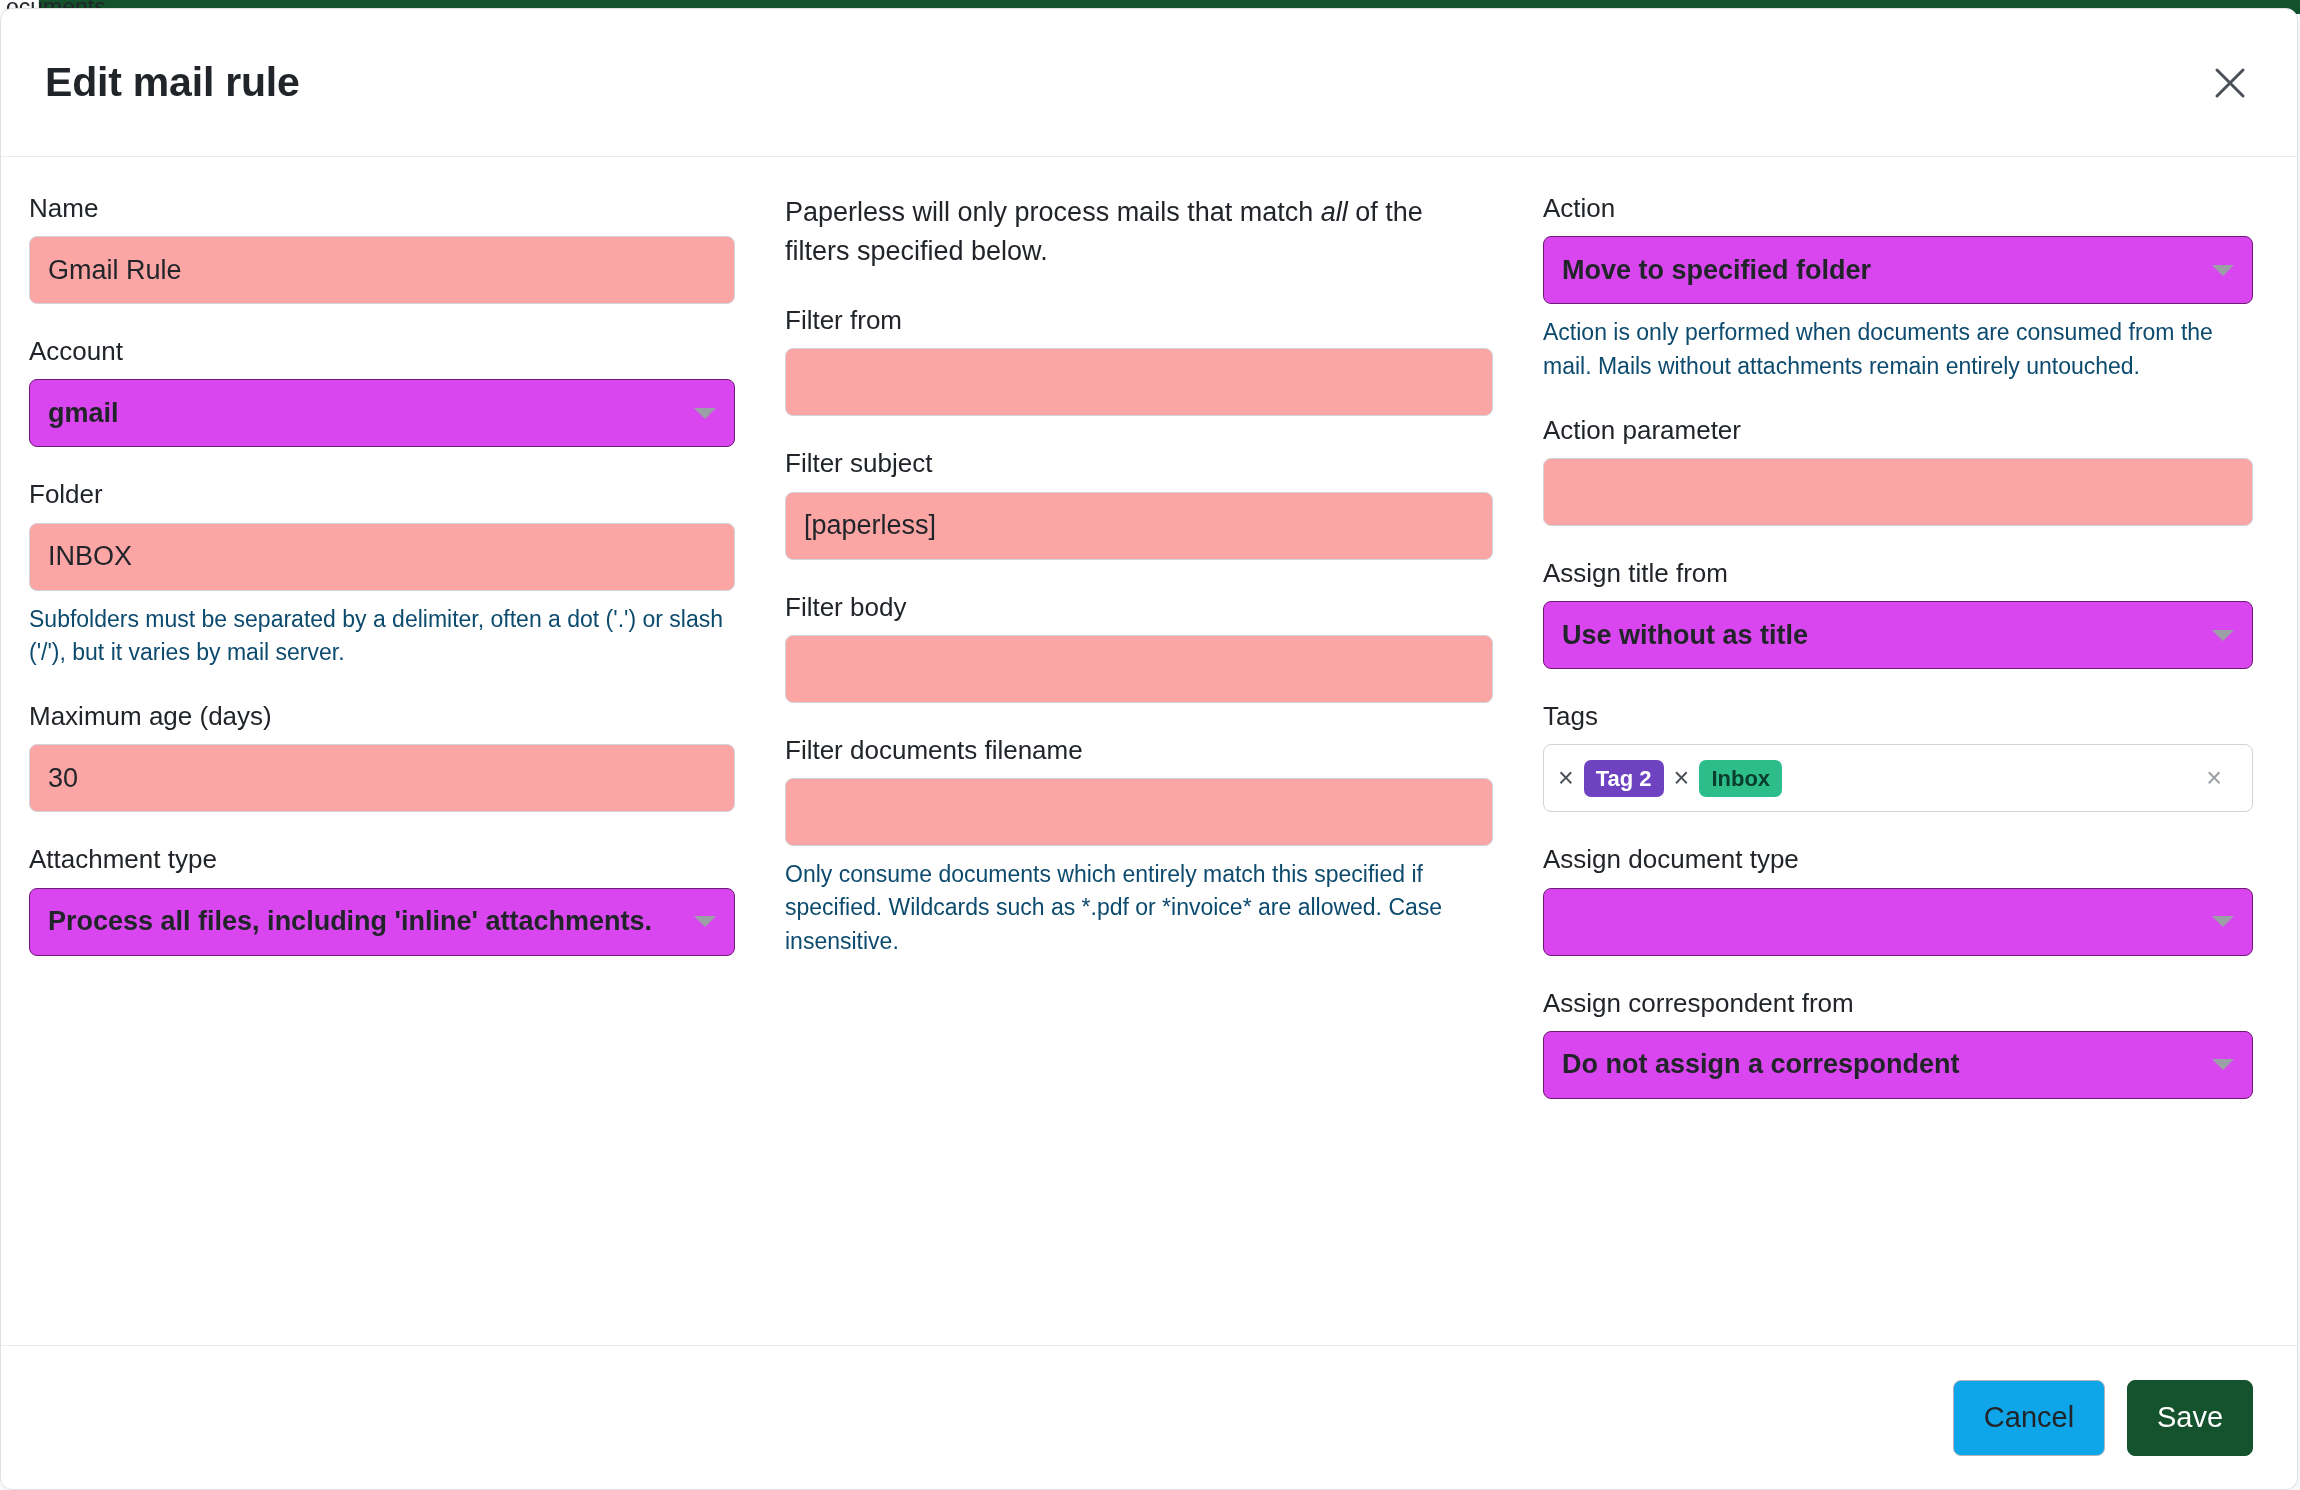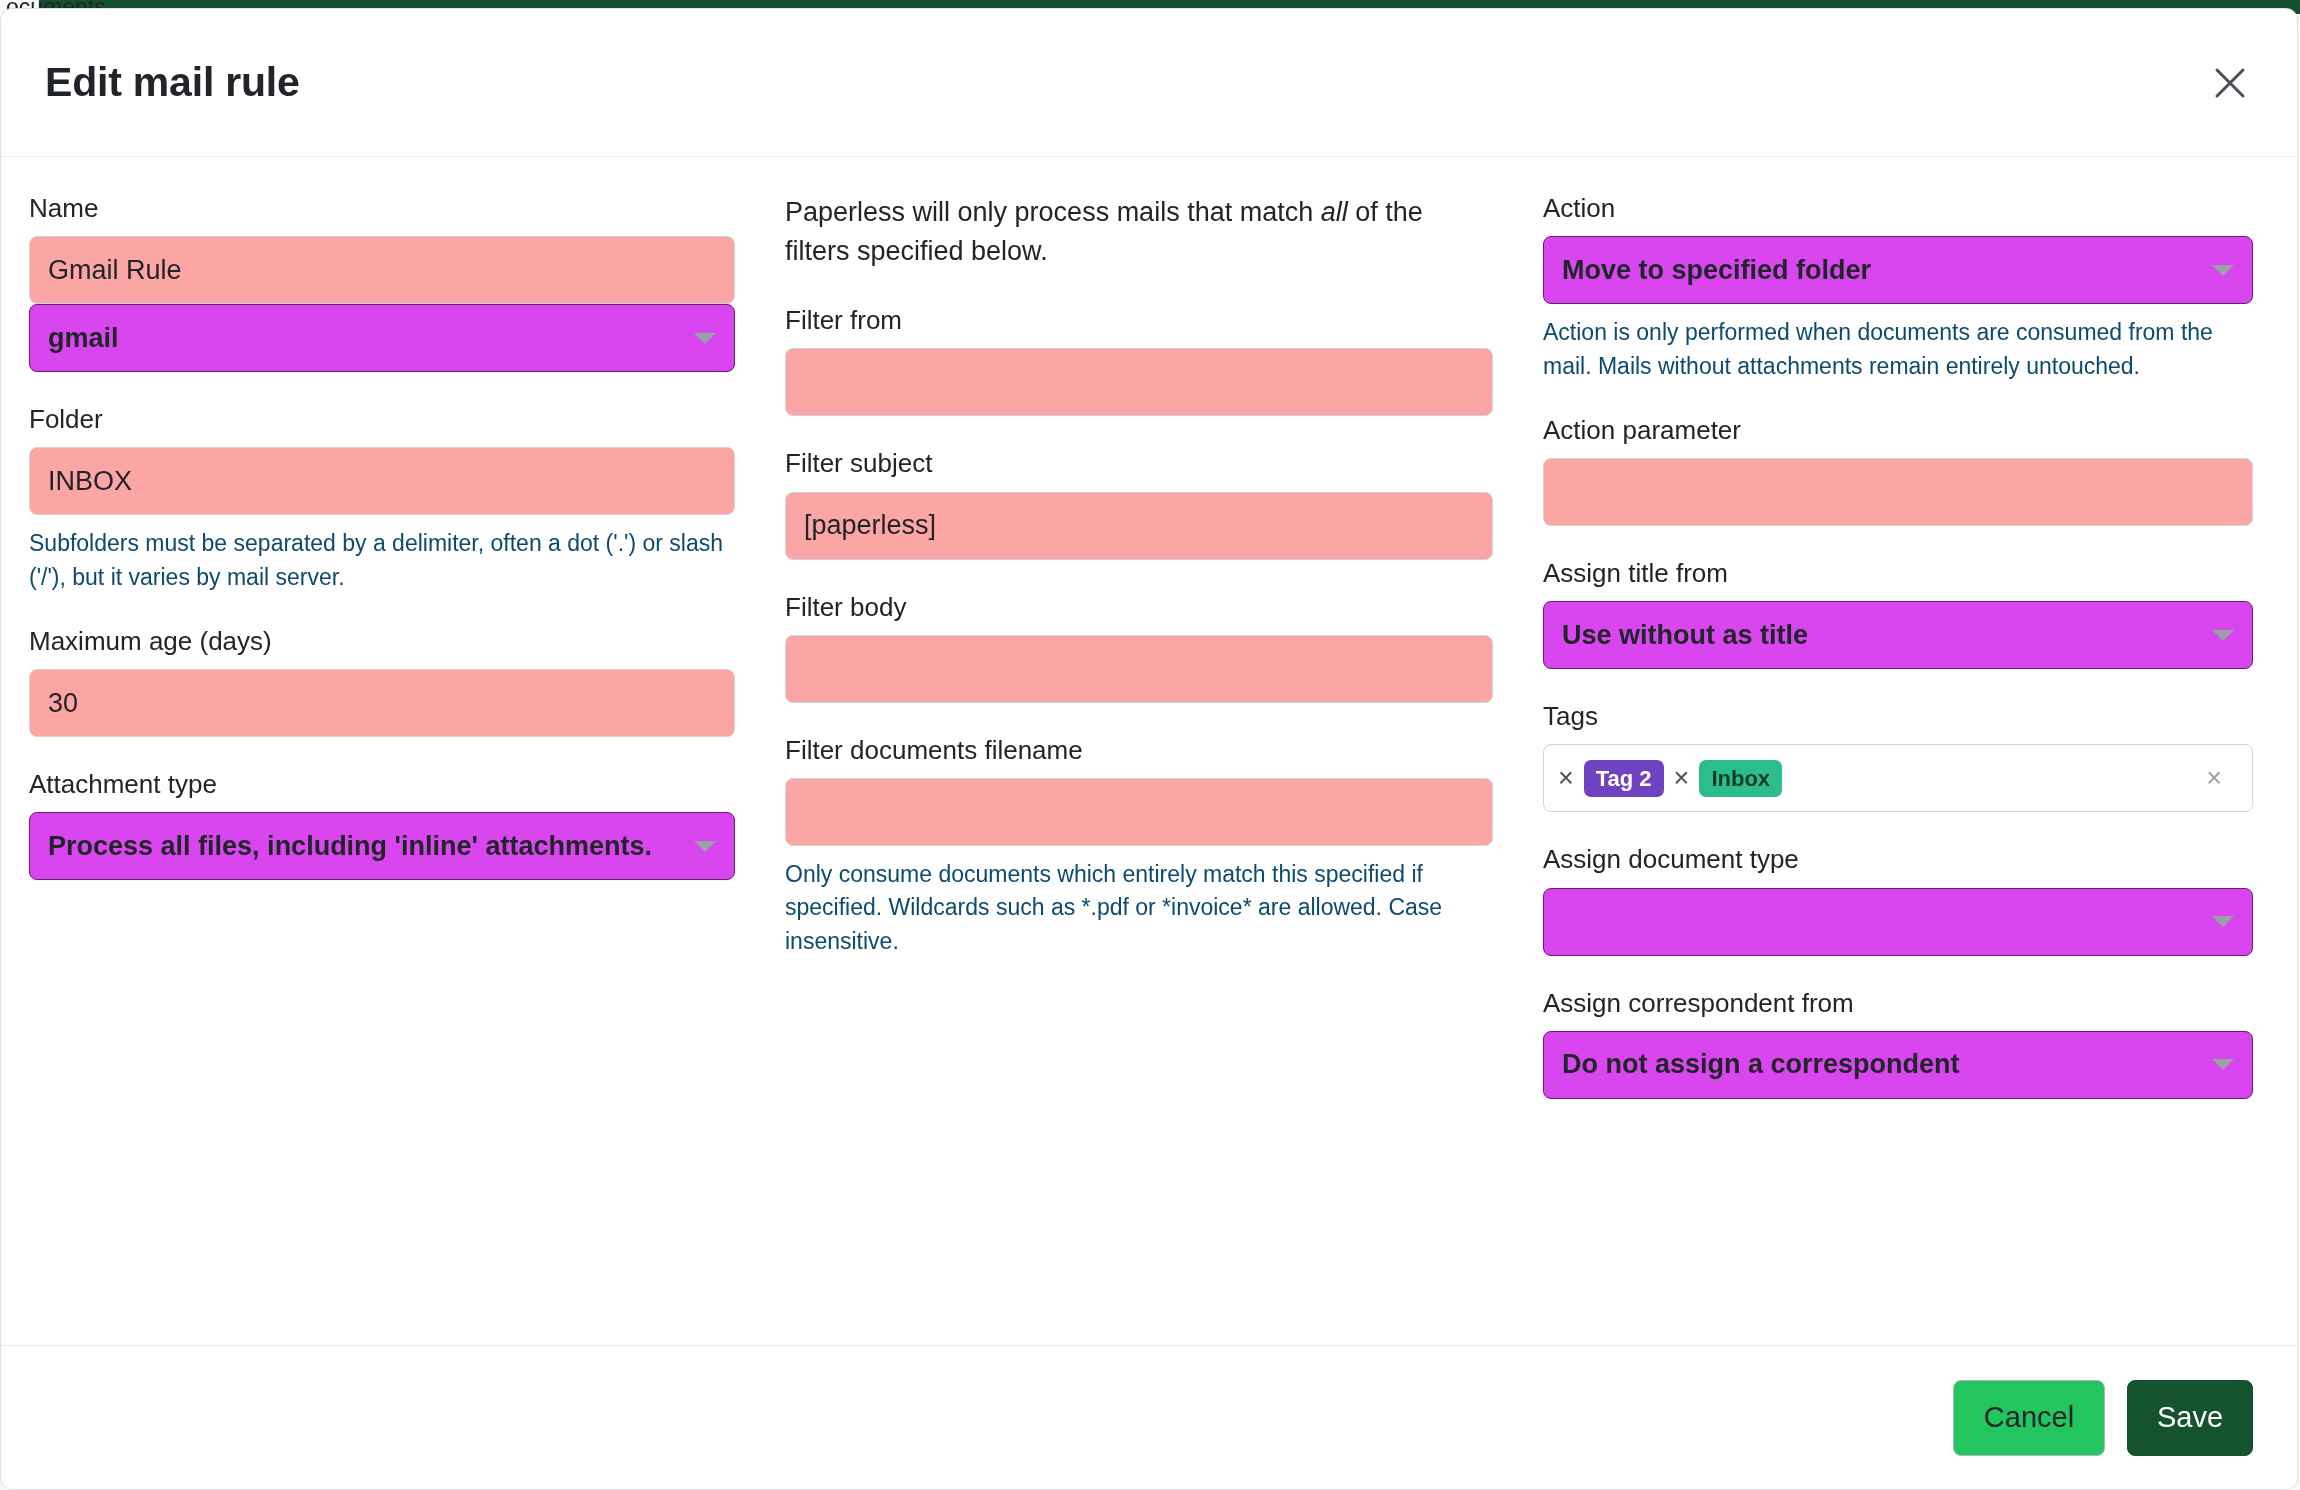--- a/index.html
+++ b/index.html
@@ -237,21 +237,21 @@
     border-radius: 8px;
     padding: 0 28px;
     height: 76px;
     display: flex;
     align-items: center;
     justify-content: center;
     cursor: pointer;
     box-sizing: border-box;
   }
   .btn-cancel {
-    background: #22c55e;
+    background: #0ea5e9;
     border: 1px solid #adb5bd;
     color: #212529;
     min-width: 152px;
   }
   .btn-save {
     background: #14532d;
     border: 1px solid #14532d;
     color: #ffffff;
     min-width: 126px;
   }
@@ -284,20 +284,21 @@
       </svg>
     </div>
   </div>
 
   <div class="modal-body">
 
     <div class="col col-left">
       <div class="field-label">Name</div>
       <div class="input">Gmail Rule</div>
 
+      <div class="field-label label-gap">Account</div>
       <div class="select">
         <span>gmail</span>
         <span class="caret"></span>
       </div>
 
       <div class="field-label label-gap">Folder</div>
       <div class="input">INBOX</div>
       <div class="help-text">Subfolders must be separated by a delimiter, often a dot ('.') or slash ('/'), but it varies by mail server.</div>
 
       <div class="field-label label-gap">Maximum age (days)</div>

